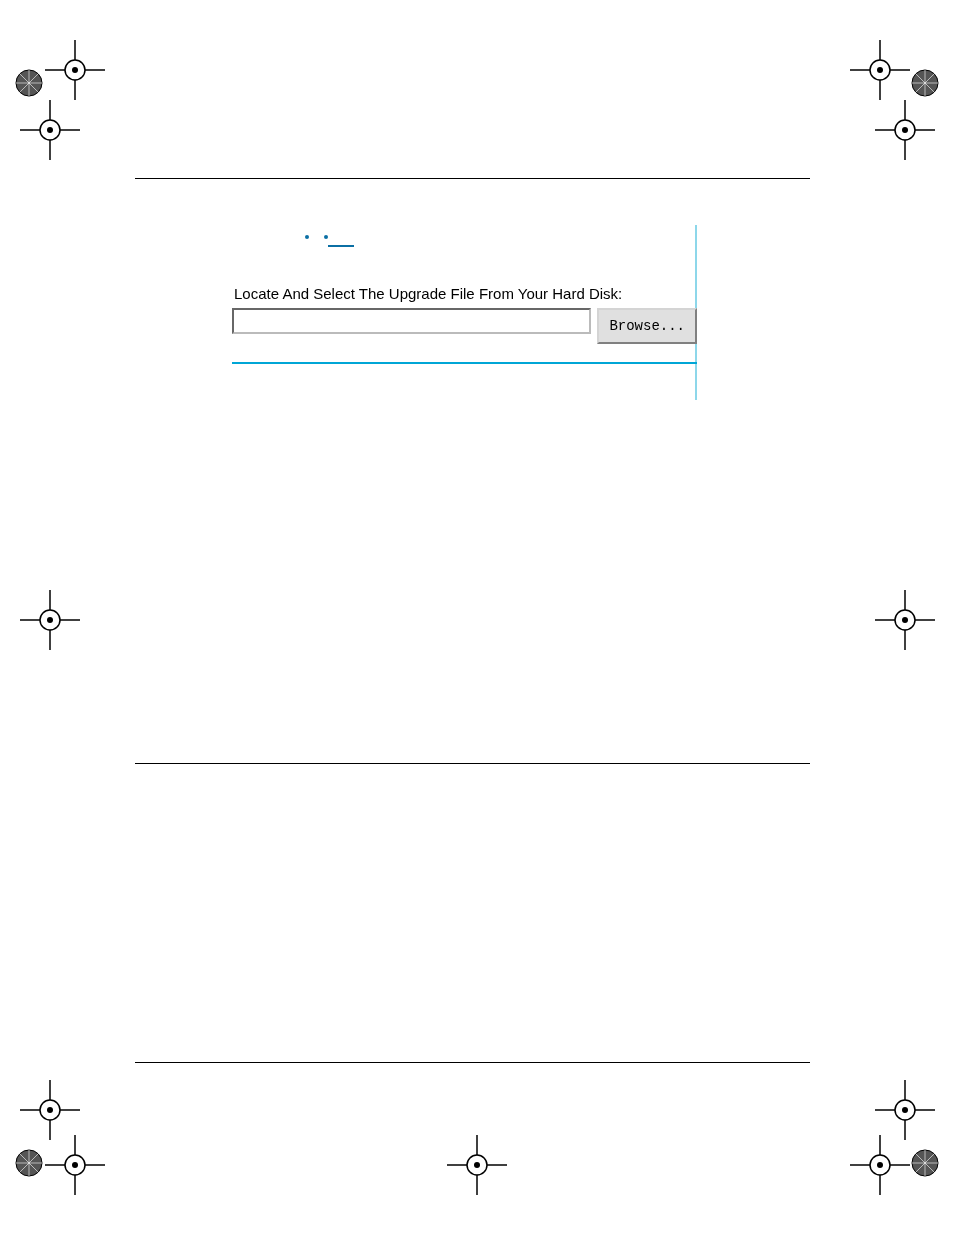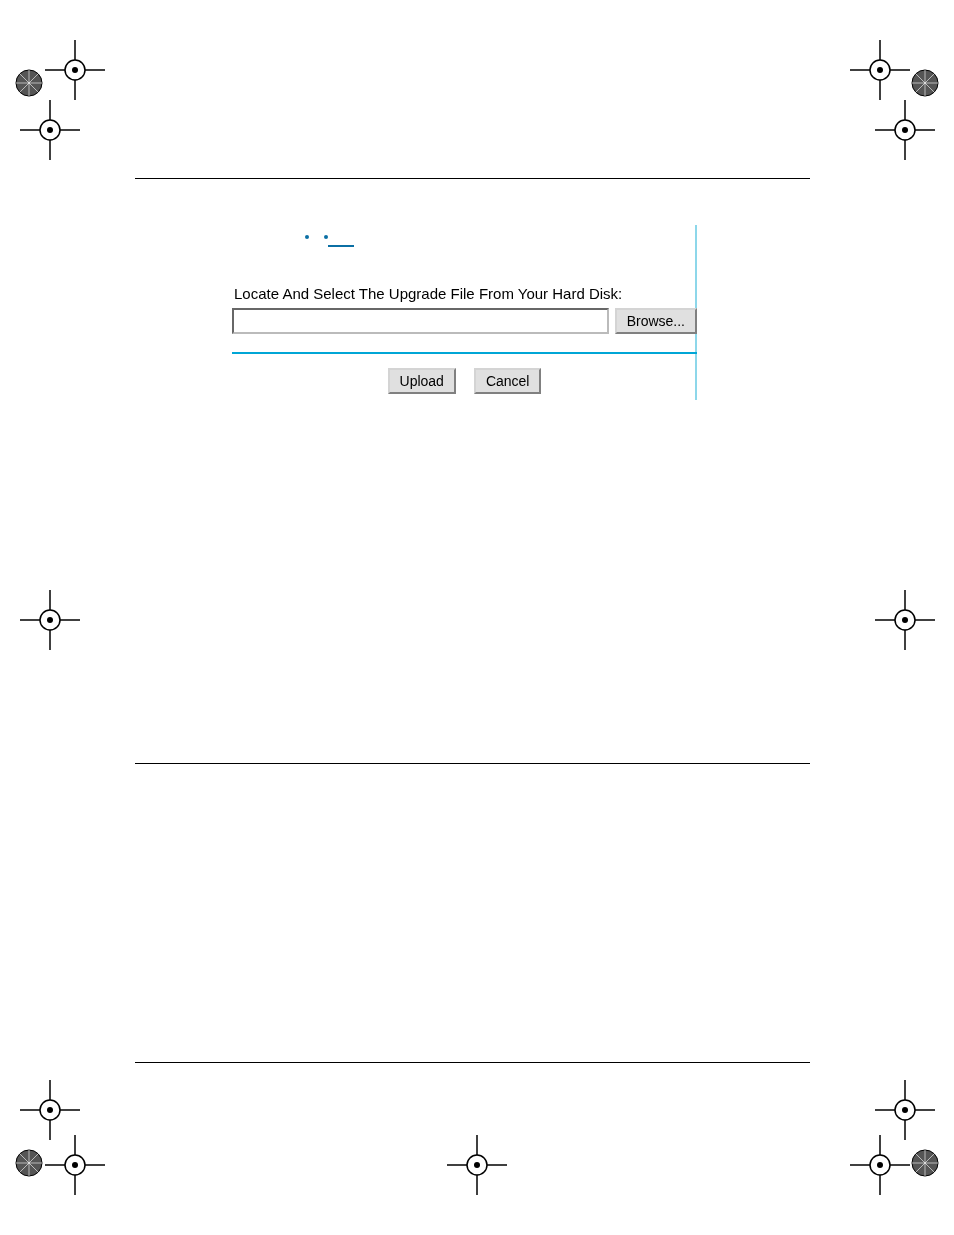--- a/index.html
+++ b/index.html
@@ -100,27 +100,27 @@
   }
   .file-input {
     flex: 1 1 auto;
     height: 26px;
     border: 2px inset #bbb;
     background: #fff;
     font-size: 14px;
     padding: 2px 4px;
   }
   .btn {
-    font-family: Liberation Sans, sans-serif;
+    font-family: Liberation Mono, monospace;
     font-size: 14px;
     color: #000;
     background: #e0e0e0;
     border: 2px outset #d4d4d4;
     padding: 2px 10px;
-    height: 26px;
+    height: 36px;
     cursor: pointer;
   }
   .blue-sep {
     height: 2px;
     background: #00a6d6;
     margin: 18px 0 14px 0;
     width: 100%;
   }
   .action-row {
     display: flex;
@@ -144,24 +144,20 @@
 
     <div class="instruction">Locate And Select The Upgrade File From Your Hard Disk:</div>
 
     <div class="file-row">
       <input type="text" class="file-input" value="" style="">
       <button class="btn">Browse...</button>
     </div>
 
     <div class="blue-sep"></div>
 
-    <div class="action-row">
-      <button class="btn">Upload</button>
-      <button class="btn">Cancel</button>
-    </div>
   </div>
 </div>
 
 <div class="hr" style="top:763px;"></div>
 
 <div class="hr" style="top:1062px;"></div>
 
 <div class="regcircle" style="left:14px; top:68px;">
   <svg viewBox="0 0 30 30">
       <circle cx="15" cy="15" r="13" fill="#555" stroke="#000" stroke-width="1"></circle>

